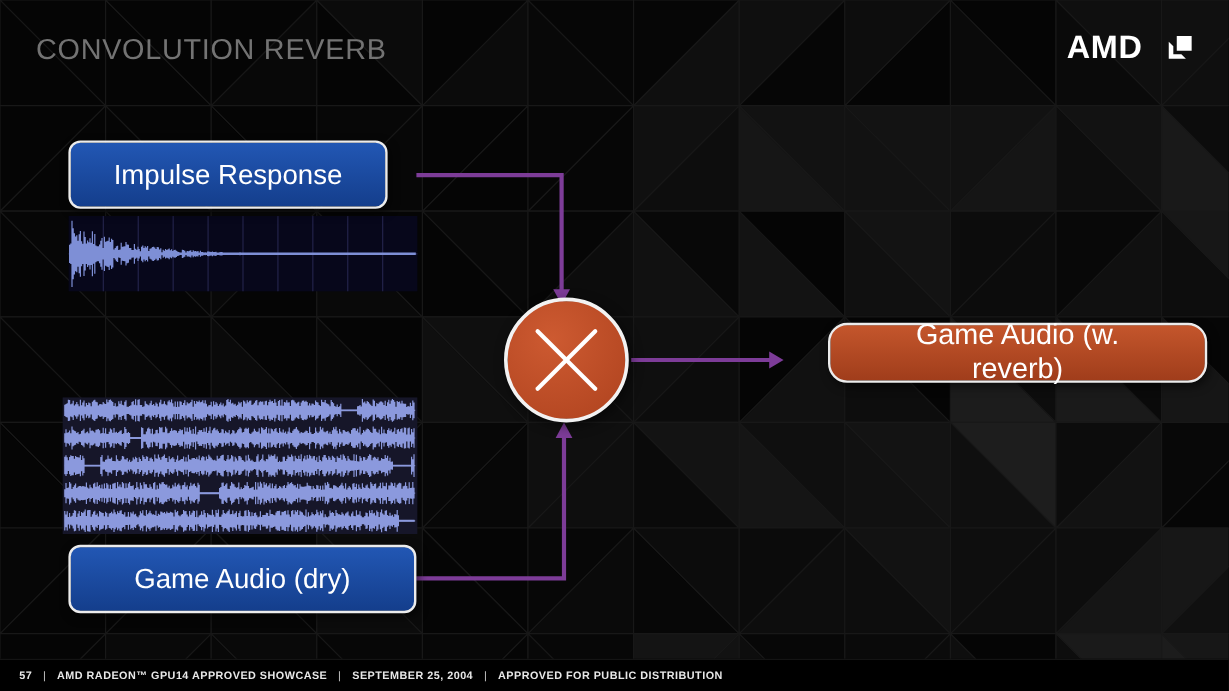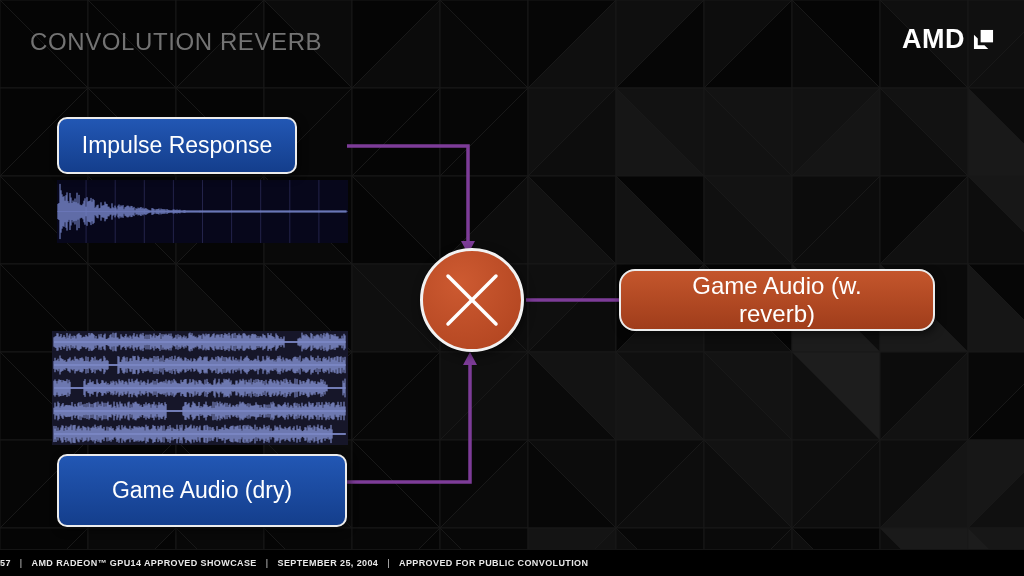--- a/index.html
+++ b/index.html
@@ -2,42 +2,42 @@
 <html><head>
 <meta charset="utf-8">
 <style>
   *{box-sizing:border-box;margin:0;padding:0}
   html,body{width:1024px;height:576px;background:#000;overflow:hidden}
   .slide{position:relative;width:1024px;height:576px;overflow:hidden;
          font-family:"Liberation Sans",sans-serif;color:#fff;background:#0a0a0a}
   #bg-pattern{position:absolute;left:0;top:0}
   .title{position:absolute;left:30px;top:28px;font-size:24px;font-weight:400;
          letter-spacing:.6px;color:#737373;z-index:3}
-  .amd-logo{position:absolute;right:30px;top:26px;display:flex;align-items:center;gap:8px;z-index:3}
+  .amd-logo{position:absolute;right:30px;top:26px;display:flex;align-items:center;gap:21px;z-index:3}
   .amd-logo .word{font-size:27px;font-weight:700;letter-spacing:.5px;line-height:1}
   .node{position:absolute;display:flex;align-items:center;justify-content:center;
         text-align:center;border:2px solid #ececec;color:#fff;z-index:4}
   .blue{background:linear-gradient(180deg,#2257b4 0%,#143e8c 100%);border-radius:10px;
         font-size:23px;box-shadow:2px 3px 8px rgba(0,0,0,.55)}
   .orange-box{background:linear-gradient(180deg,#c4562c 0%,#a03d1b 100%);border-radius:16px;
         font-size:24px;box-shadow:2px 3px 8px rgba(0,0,0,.55);line-height:1.15}
-  .impulse-box{left:57px;top:117px;width:240px;height:57px}
-  .dry-box{left:57px;top:454px;width:290px;height:73px}
-  .output-box{left:619px;top:269px;width:316px;height:62px}
+  .impulse-box{left:57px;top:117px;width:266px;height:57px}
+  .dry-box{left:57px;top:454px;width:290px;height:57px}
+  .output-box{left:690px;top:269px;width:316px;height:50px}
   .output-box .lbl{display:inline-block;max-width:230px}
   .wave{position:absolute;display:block;z-index:2}
   #impulse-wave{left:57px;top:180px}
   #multitrack-wave{left:52px;top:331px}
   .multiply{position:absolute;left:420px;top:248px;width:104px;height:104px;border-radius:50%;
         border:3px solid #f2f2f2;background:radial-gradient(circle at 38% 32%,#cd5a31,#ae421e);
         display:flex;align-items:center;justify-content:center;z-index:4;
         box-shadow:2px 3px 10px rgba(0,0,0,.5)}
   .arrows{position:absolute;left:0;top:0;z-index:3;pointer-events:none}
   .footer{position:absolute;left:0;bottom:0;width:1024px;height:27px;background:#000;
-        border-top:1px solid #141414;display:flex;align-items:center;
+        border-top:1px solid #141414;display:flex;align-items:center;padding-left:16px;
         font-size:9px;font-weight:700;letter-spacing:.4px;color:#e8e8e8;z-index:5}
   .footer .sep{margin:0 9px;font-weight:400;color:#d0d0d0}
 </style>
 </head>
 <body>
 
 <div class="slide">
 
   <svg id="bg-pattern" width="1024" height="576">
       <polygon points="0,0 0,88 88,88" fill="#050505" stroke="#181818" stroke-width="1"></polygon>
@@ -277,16 +277,16 @@
     <polygon points="641,293 641,307 653,300" fill="#7d3c98"></polygon>
   </svg>
 
   <footer class="footer">
     <span>57</span>
     <span class="sep">|</span>
     <span>AMD RADEON™ GPU14 APPROVED SHOWCASE</span>
     <span class="sep">|</span>
     <span>SEPTEMBER 25, 2004</span>
     <span class="sep">|</span>
-    <span>APPROVED FOR PUBLIC CONVOLUTION</span>
+    <span>APPROVED FOR PUBLIC DISTRIBUTION</span>
   </footer>
 
 </div>
 
 </body></html>

